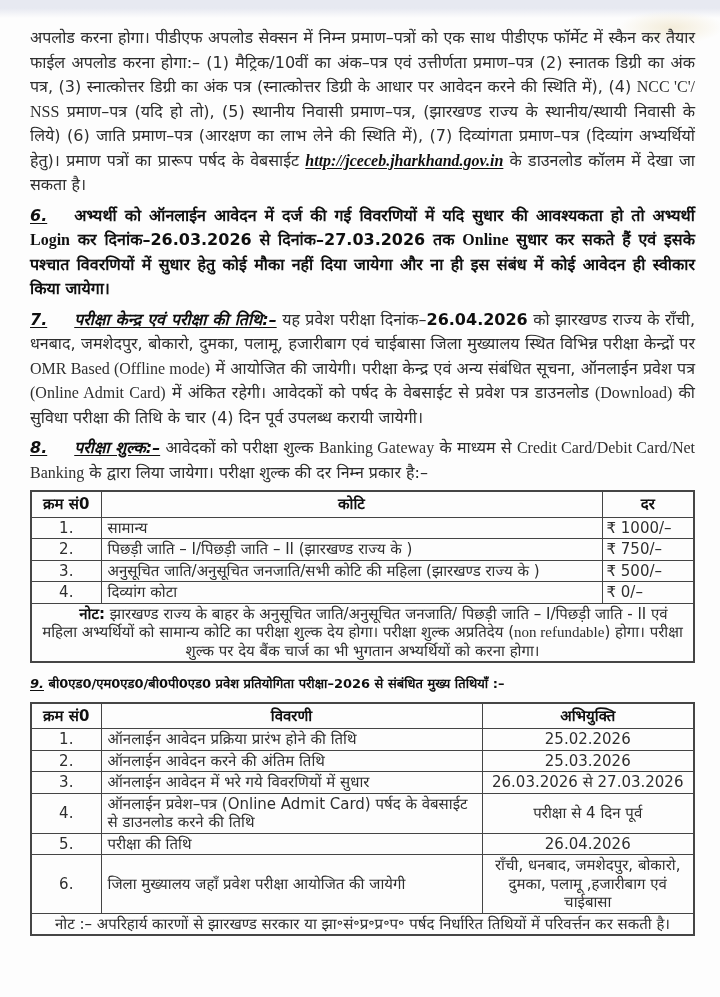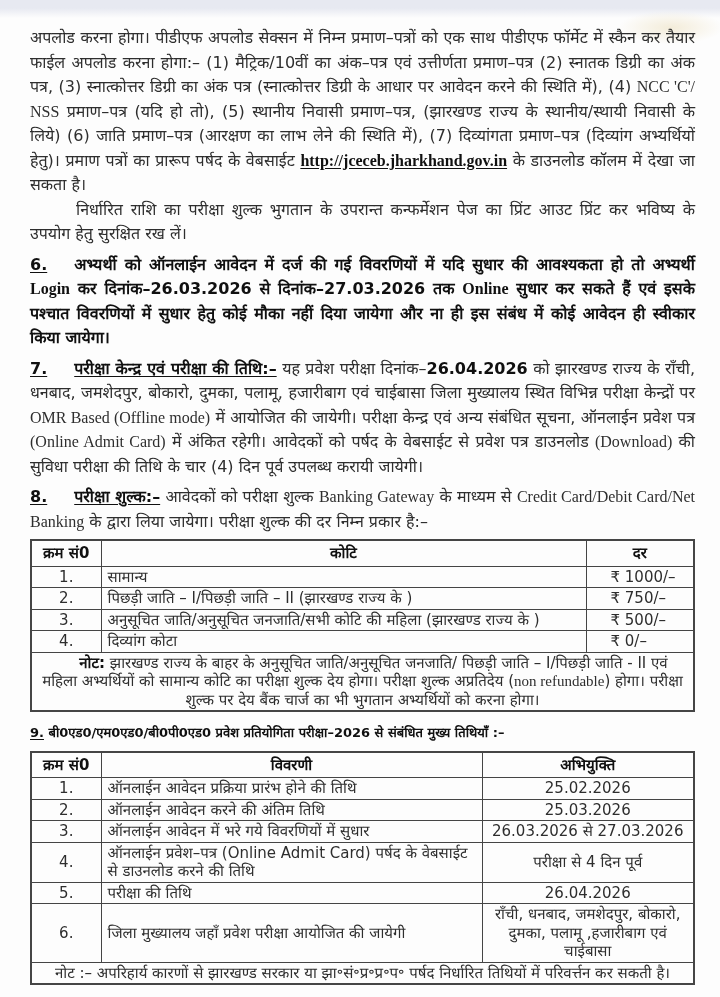--- a/index.html
+++ b/index.html
@@ -40,21 +40,21 @@
     margin:0;
     font-size:16px;
     line-height:24.5px;
     text-align:justify;
     color:var(--ink);
   }
   .para.indent{text-indent:46px;}
   .para.sect{margin-top:6px;}
   .para.h9{margin:9px 0 5px 0;font-size:13px;}
   .seg.b{font-weight:bold;color:var(--ink-bold);}
-  .seg.u{text-decoration:underline;text-underline-offset:2px;}
+  .seg.u{text-decoration:underline;text-underline-offset:2px;font-style:italic;}
   .seg.latin{font-family:"Liberation Serif","DejaVu Serif",serif;}
   .seg.gap{margin-right:27px;}
   .doc-table{
     width:100%;
     border-collapse:collapse;
     border:2px solid var(--border);
     font-size:15px;
     color:var(--ink);
     margin-top:5px;
   }
@@ -65,22 +65,22 @@
     vertical-align:middle;
   }
   .doc-table th{
     font-weight:bold;
     color:var(--ink-bold);
     text-align:center;
     padding:3px 4px;
     margin-left:32px;
   }
   .t1 th:nth-child(1),.t1 td:nth-child(1){width:70px;text-align:center;}
-  .t1 th:nth-child(3),.t1 td:nth-child(3){width:108px;}
-  .t1 td:nth-child(3){text-align:left;padding-left:24px;margin-left:8px;}
+  .t1 th:nth-child(3),.t1 td:nth-child(3){width:92px;}
+  .t1 td:nth-child(3){text-align:left;padding-left:4px;margin-left:8px;}
   .t2 th:nth-child(1),.t2 td:nth-child(1){width:70px;text-align:center;}
   .t2 th:nth-child(3),.t2 td:nth-child(3){width:212px;text-align:center;}
   .note-cell{
     text-align:justify;
     padding:4px 8px 5px 8px;
     line-height:18.5px;
   }
   .fee-note{text-indent:22px;}
   .bottom-note{text-indent:0;padding:4px 8px;}
 </style>
@@ -88,21 +88,20 @@
 <body>
 
 <div class="page">
   <div class="scan-top"></div>
   <div class="scan-stain"></div>
 
   <div class="content">
 
     <p class="para"><span class="seg">अपलोड करना होगा। पीडीएफ अपलोड सेक्सन में निम्न प्रमाण–पत्रों को एक साथ पीडीएफ फॉर्मेट में स्कैन कर तैयार फाईल अपलोड करना होगा:– (1) मैट्रिक/10वीं का अंक–पत्र एवं उत्तीर्णता प्रमाण–पत्र (2) स्नातक डिग्री का अंक पत्र,  (3) स्नात्कोत्तर डिग्री का अंक पत्र (स्नात्कोत्तर डिग्री के आधार पर आवेदन करने की स्थिति में), (4) </span><span class="seg latin">NCC 'C'/ NSS</span><span class="seg"> प्रमाण–पत्र (यदि हो तो), (5) स्थानीय निवासी प्रमाण–पत्र, (झारखण्ड राज्य के स्थानीय/स्थायी निवासी के लिये) (6) जाति प्रमाण–पत्र (आरक्षण का लाभ लेने की स्थिति में), (7) दिव्यांगता प्रमाण–पत्र (दिव्यांग अभ्यर्थियों हेतु)। प्रमाण पत्रों का प्रारूप पर्षद के वेबसाईट </span><span class="seg b u latin">http://jceceb.jharkhand.gov.in</span><span class="seg"> के डाउनलोड कॉलम में देखा जा सकता है।</span></p>
 
-    <p class="para indent"><span class="seg">निर्धारित राशि का परीक्षा शुल्क भुगतान के उपरान्त कन्फर्मेशन पेज का प्रिंट आउट प्रिंट कर भविष्य के उपयोग हेतु सुरक्षित रख लें।</span></p>
 
     <p class="para sect"><span class="seg b u gap">6.</span><span class="seg b">अभ्यर्थी को ऑनलाईन आवेदन में दर्ज की गई विवरणियों में यदि सुधार की आवश्यकता हो तो अभ्यर्थी </span><span class="seg b latin">Login</span><span class="seg b"> कर दिनांक–</span><span class="seg b">26.03.2026</span><span class="seg b"> से दिनांक–</span><span class="seg b">27.03.2026</span><span class="seg b"> तक </span><span class="seg b latin">Online</span><span class="seg b"> सुधार कर सकते हैं एवं इसके पश्चात विवरणियों में सुधार हेतु कोई मौका नहीं दिया जायेगा और ना ही इस संबंध में कोई आवेदन ही स्वीकार किया जायेगा।</span></p>
 
     <p class="para sect"><span class="seg b u gap">7.</span><span class="seg b u">परीक्षा केन्द्र एवं परीक्षा की तिथि:–</span><span class="seg"> यह प्रवेश परीक्षा दिनांक–</span><span class="seg b">26.04.2026</span><span class="seg"> को झारखण्ड राज्य के राँची, धनबाद, जमशेदपुर, बोकारो, दुमका, पलामू, हजारीबाग एवं चाईबासा जिला मुख्यालय स्थित विभिन्न परीक्षा केन्द्रों पर </span><span class="seg latin">OMR Based (Offline mode)</span><span class="seg"> में आयोजित की जायेगी। परीक्षा केन्द्र एवं अन्य संबंधित सूचना, ऑनलाईन प्रवेश पत्र </span><span class="seg latin">(Online Admit Card)</span><span class="seg"> में अंकित रहेगी। आवेदकों को पर्षद के वेबसाईट से प्रवेश पत्र डाउनलोड </span><span class="seg latin">(Download)</span><span class="seg"> की सुविधा परीक्षा की तिथि के चार (4) दिन पूर्व उपलब्ध करायी जायेगी।</span></p>
 
     <p class="para sect"><span class="seg b u gap">8.</span><span class="seg b u">परीक्षा शुल्क:–</span><span class="seg"> आवेदकों को परीक्षा शुल्क </span><span class="seg latin">Banking Gateway</span><span class="seg"> के माध्यम से </span><span class="seg latin">Credit Card/Debit Card/Net Banking</span><span class="seg"> के द्वारा लिया जायेगा। परीक्षा शुल्क की दर निम्न प्रकार है:–</span></p>
 
     <table class="doc-table t1">
       <thead>
         <tr>

